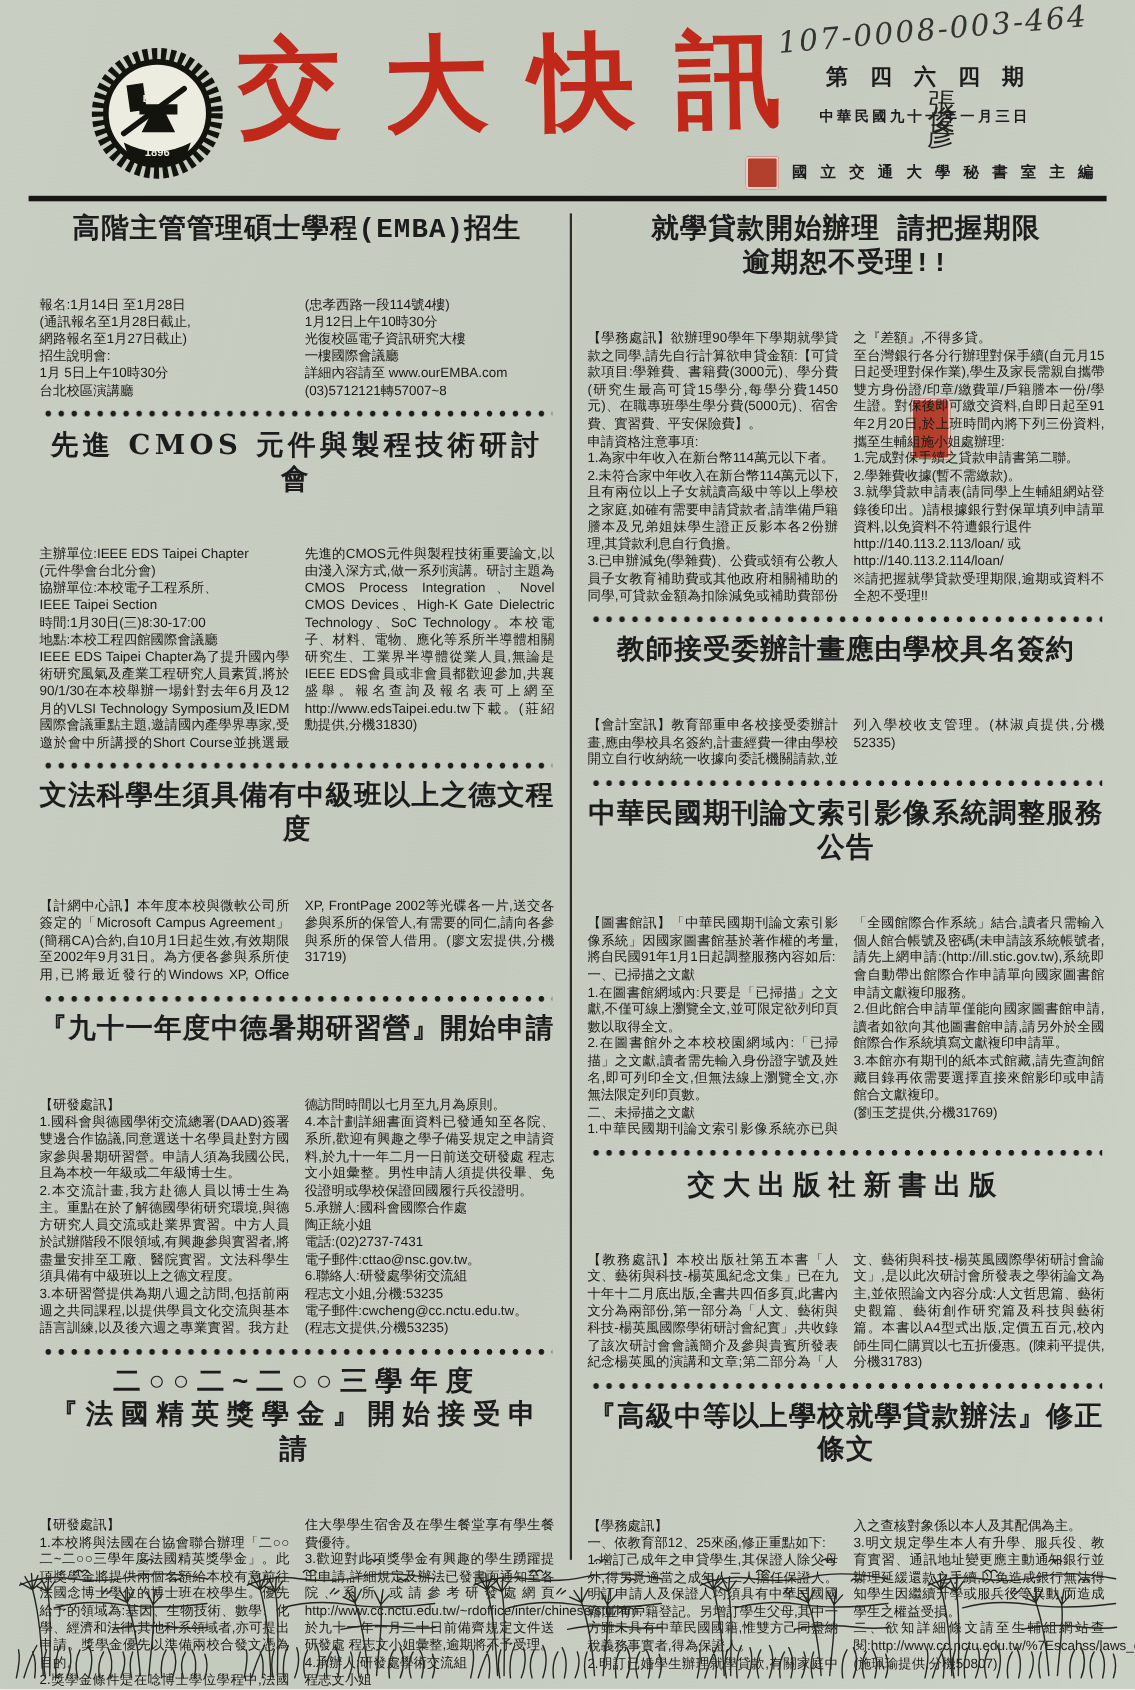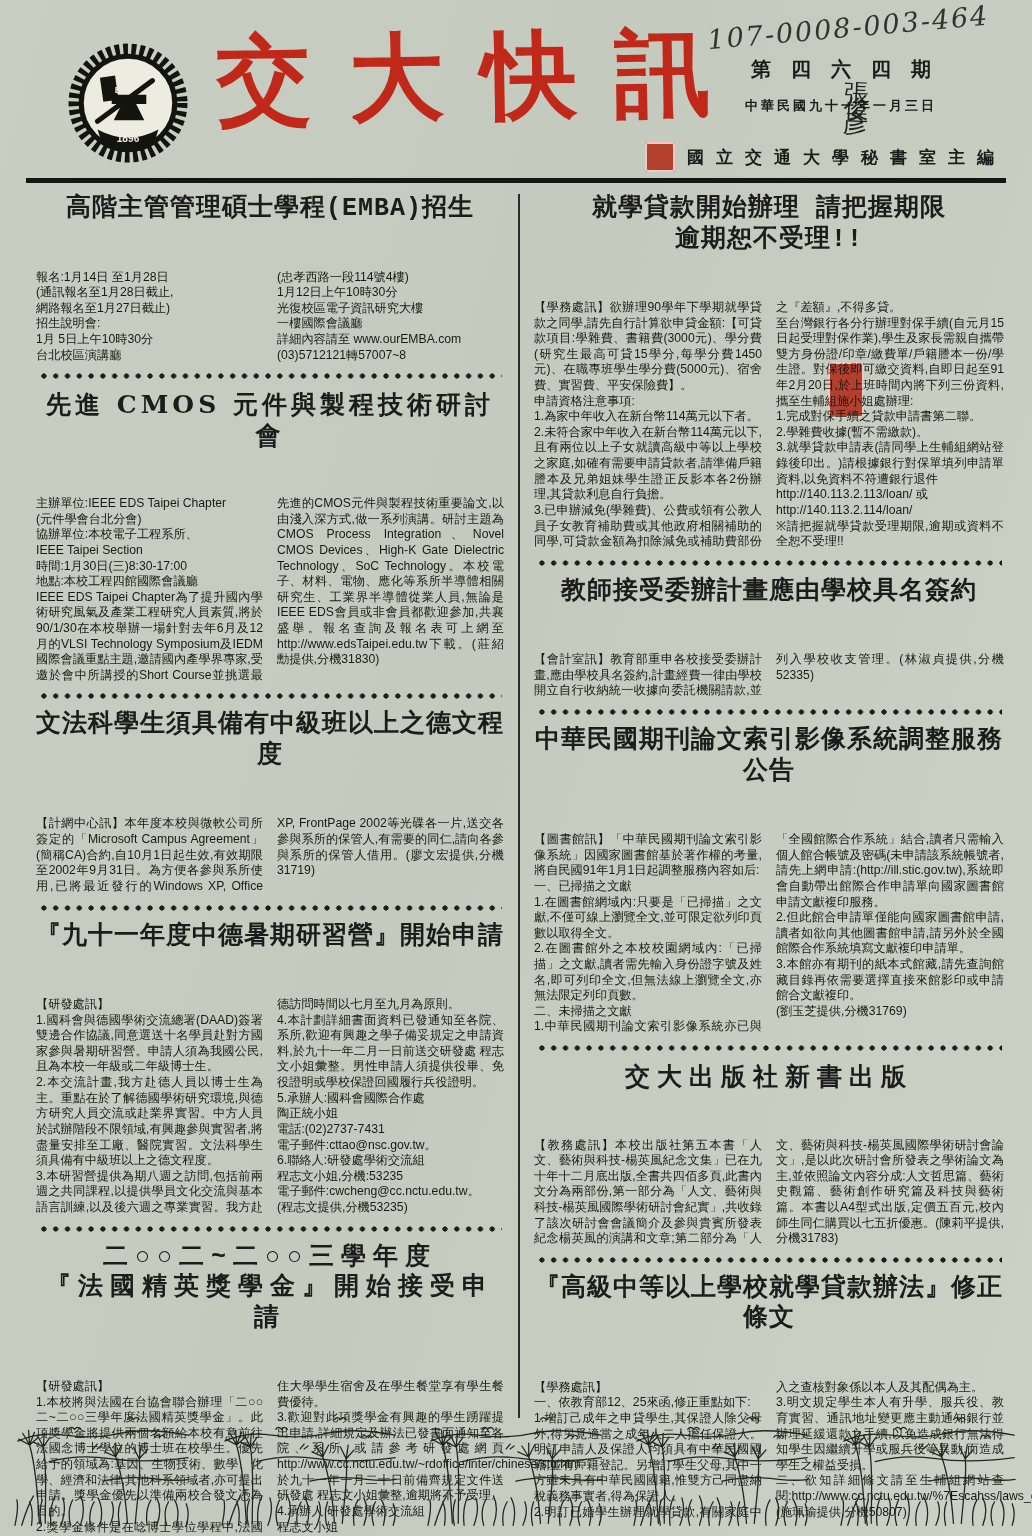--- a/index.html
+++ b/index.html
@@ -7,21 +7,21 @@
     position:relative; width:1032px; height:1536px; overflow:hidden;
     background:linear-gradient(105deg,#c9cec2 0%,#c5cabe 45%,#ccd1c5 100%);
     font-family:"Liberation Sans",sans-serif; color:#1c1c1c;
   }
   
   .doc-number{
     position:absolute; top:12px; right:42px; font-family:"DejaVu Serif",serif;
     font-style:italic; font-size:27px; color:#33332f; transform:rotate(-5deg);
     letter-spacing:2px;
   }
-  .logo{position:absolute; left:67px; top:42px; width:122px; height:122px;text-align:center;}
+  .logo{position:absolute; left:82px; top:42px; width:122px; height:122px;text-align:center;}
   .paper-title{
     position:absolute; left:216px; top:28px; margin:0;
     font-family:"DejaVu Serif",serif; font-weight:bold;
     font-size:95px; line-height:1; color:#c0281a;
     letter-spacing:38px; transform:rotate(-1deg); white-space:nowrap;
   }
   .signature{
     position:absolute; left:836px; top:62px; height:290px;
     writing-mode:vertical-rl; font-family:"DejaVu Serif",serif;
     font-size:25px; letter-spacing:14px; color:#22221f; transform:rotate(2deg);
@@ -32,21 +32,21 @@
     opacity:.92;
   }
   .seal.signature-seal{position:absolute; left:828px; top:362px; width:36px; height:56px;}
   .issue{position:absolute; right:26px; top:56px; width:330px; text-align:center; font-weight:bold;}
   .issue-no{font-size:20px; letter-spacing:20px; text-indent:20px; white-space:nowrap;}
   .issue-date{font-size:13px; letter-spacing:3px; margin-top:14px; white-space:nowrap;}
   .publisher-row{
     position:absolute; right:26px; top:142px; display:flex; align-items:center; gap:12px;
   }
   .publisher-row .seal{width:30px; height:30px; flex:none;}
-  .publisher-line{font-size:17px; font-weight:bold; letter-spacing:12px; white-space:nowrap;}
+  .publisher-line{font-size:14px; font-weight:bold; letter-spacing:12px; white-space:nowrap;}
   .rule{position:absolute; left:26px; right:26px; top:178px; height:5px; background:#161613;}
   
   .main{position:absolute; left:36px; right:28px; top:192px; bottom:118px; display:flex;}
   .col{min-width:0;}
   .col.left{width:468px; padding-right:10px;}
   .col-divider{width:2px; background:#2c2c28; margin:2px 4px 0 4px;}
   .col.right{flex:1; padding-left:10px;}
   .art-title{
     margin:2px 0 5px 0; text-align:center; font-weight:bold;
     font-size:25px; line-height:1.22; letter-spacing:1px; white-space:pre-line;

